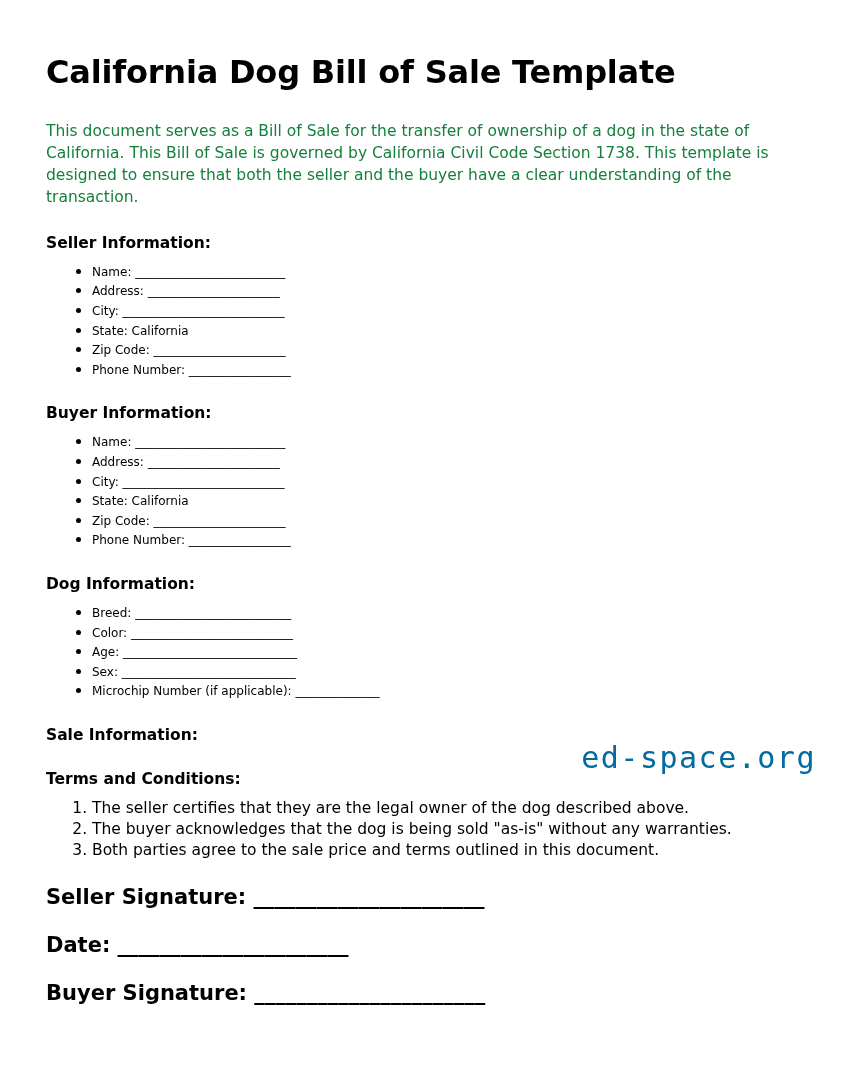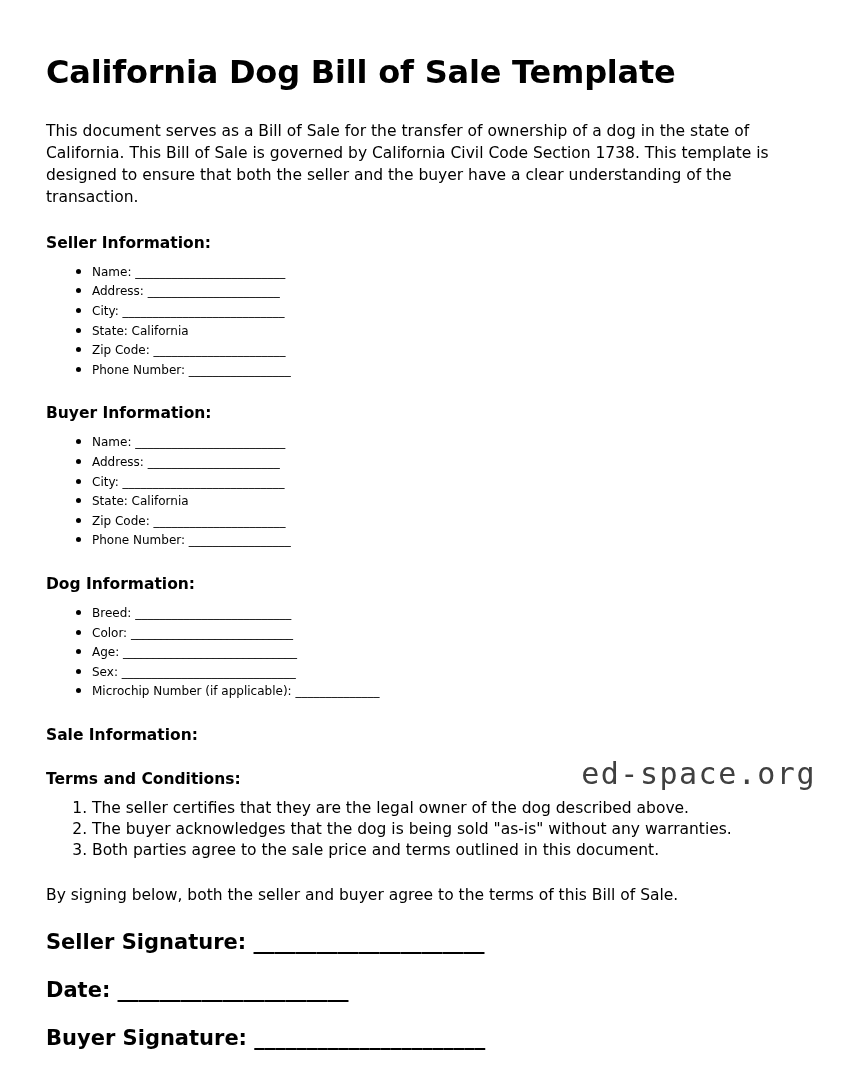--- a/index.html
+++ b/index.html
@@ -29,21 +29,21 @@
     line-height: 1.15;
     letter-spacing: -0.2px;
     margin: 8px 0 0 0;
     color: #000;
   }
   .intro {
     font-size: 15.5px;
     line-height: 1.42;
     margin: 29px 0 0 0;
     max-width: 752px;
-    color: #000000;
+    color: #15803d;
   }
   .section-heading {
     font-size: 15.5px;
     font-weight: bold;
     margin: 26px 0 0 0;
     color: #000;
   }
   ul.field-list {
     list-style: disc;
     margin: 9px 0 0 0;
@@ -78,25 +78,25 @@
   .sig-line {
     font-size: 21px;
     font-weight: bold;
     margin: 24px 0 0 0;
     color: #000;
     white-space: pre;
   }
   .watermark {
     position: absolute;
     right: 28px;
-    bottom: 14px;
+    bottom: 30px;
     font-family: "DejaVu Sans Mono", "Liberation Mono", monospace;
     font-size: 30px;
     letter-spacing: 1.5px;
-    color: #404040;
+    color: #0369a1;
     white-space: pre;
   }
 </style>
 </head>
 <body>
 
 <div class="page">
 
   <h1 class="doc-title">California Dog Bill of Sale Template</h1>
 
@@ -133,21 +133,20 @@
 
   <h2 class="section-heading">Sale Information:</h2>
 
   <h2 class="section-heading">Terms and Conditions:</h2>
   <ol class="terms-list">
     <li>The seller certifies that they are the legal owner of the dog described above.</li>
     <li>The buyer acknowledges that the dog is being sold "as-is" without any warranties.</li>
     <li>Both parties agree to the sale price and terms outlined in this document.</li>
   </ol>
 
-  <p class="closing">By signing below, both the seller and buyer agree to the terms of this Bill of Sale.</p>
 
   <p class="sig-line">Seller Signature: ______________________</p>
   <p class="sig-line">Date: ______________________</p>
   <p class="sig-line">Buyer Signature: ______________________</p>
 
   <div class="watermark">ed-space.org</div>
 
 </div>
 
 </body></html>

